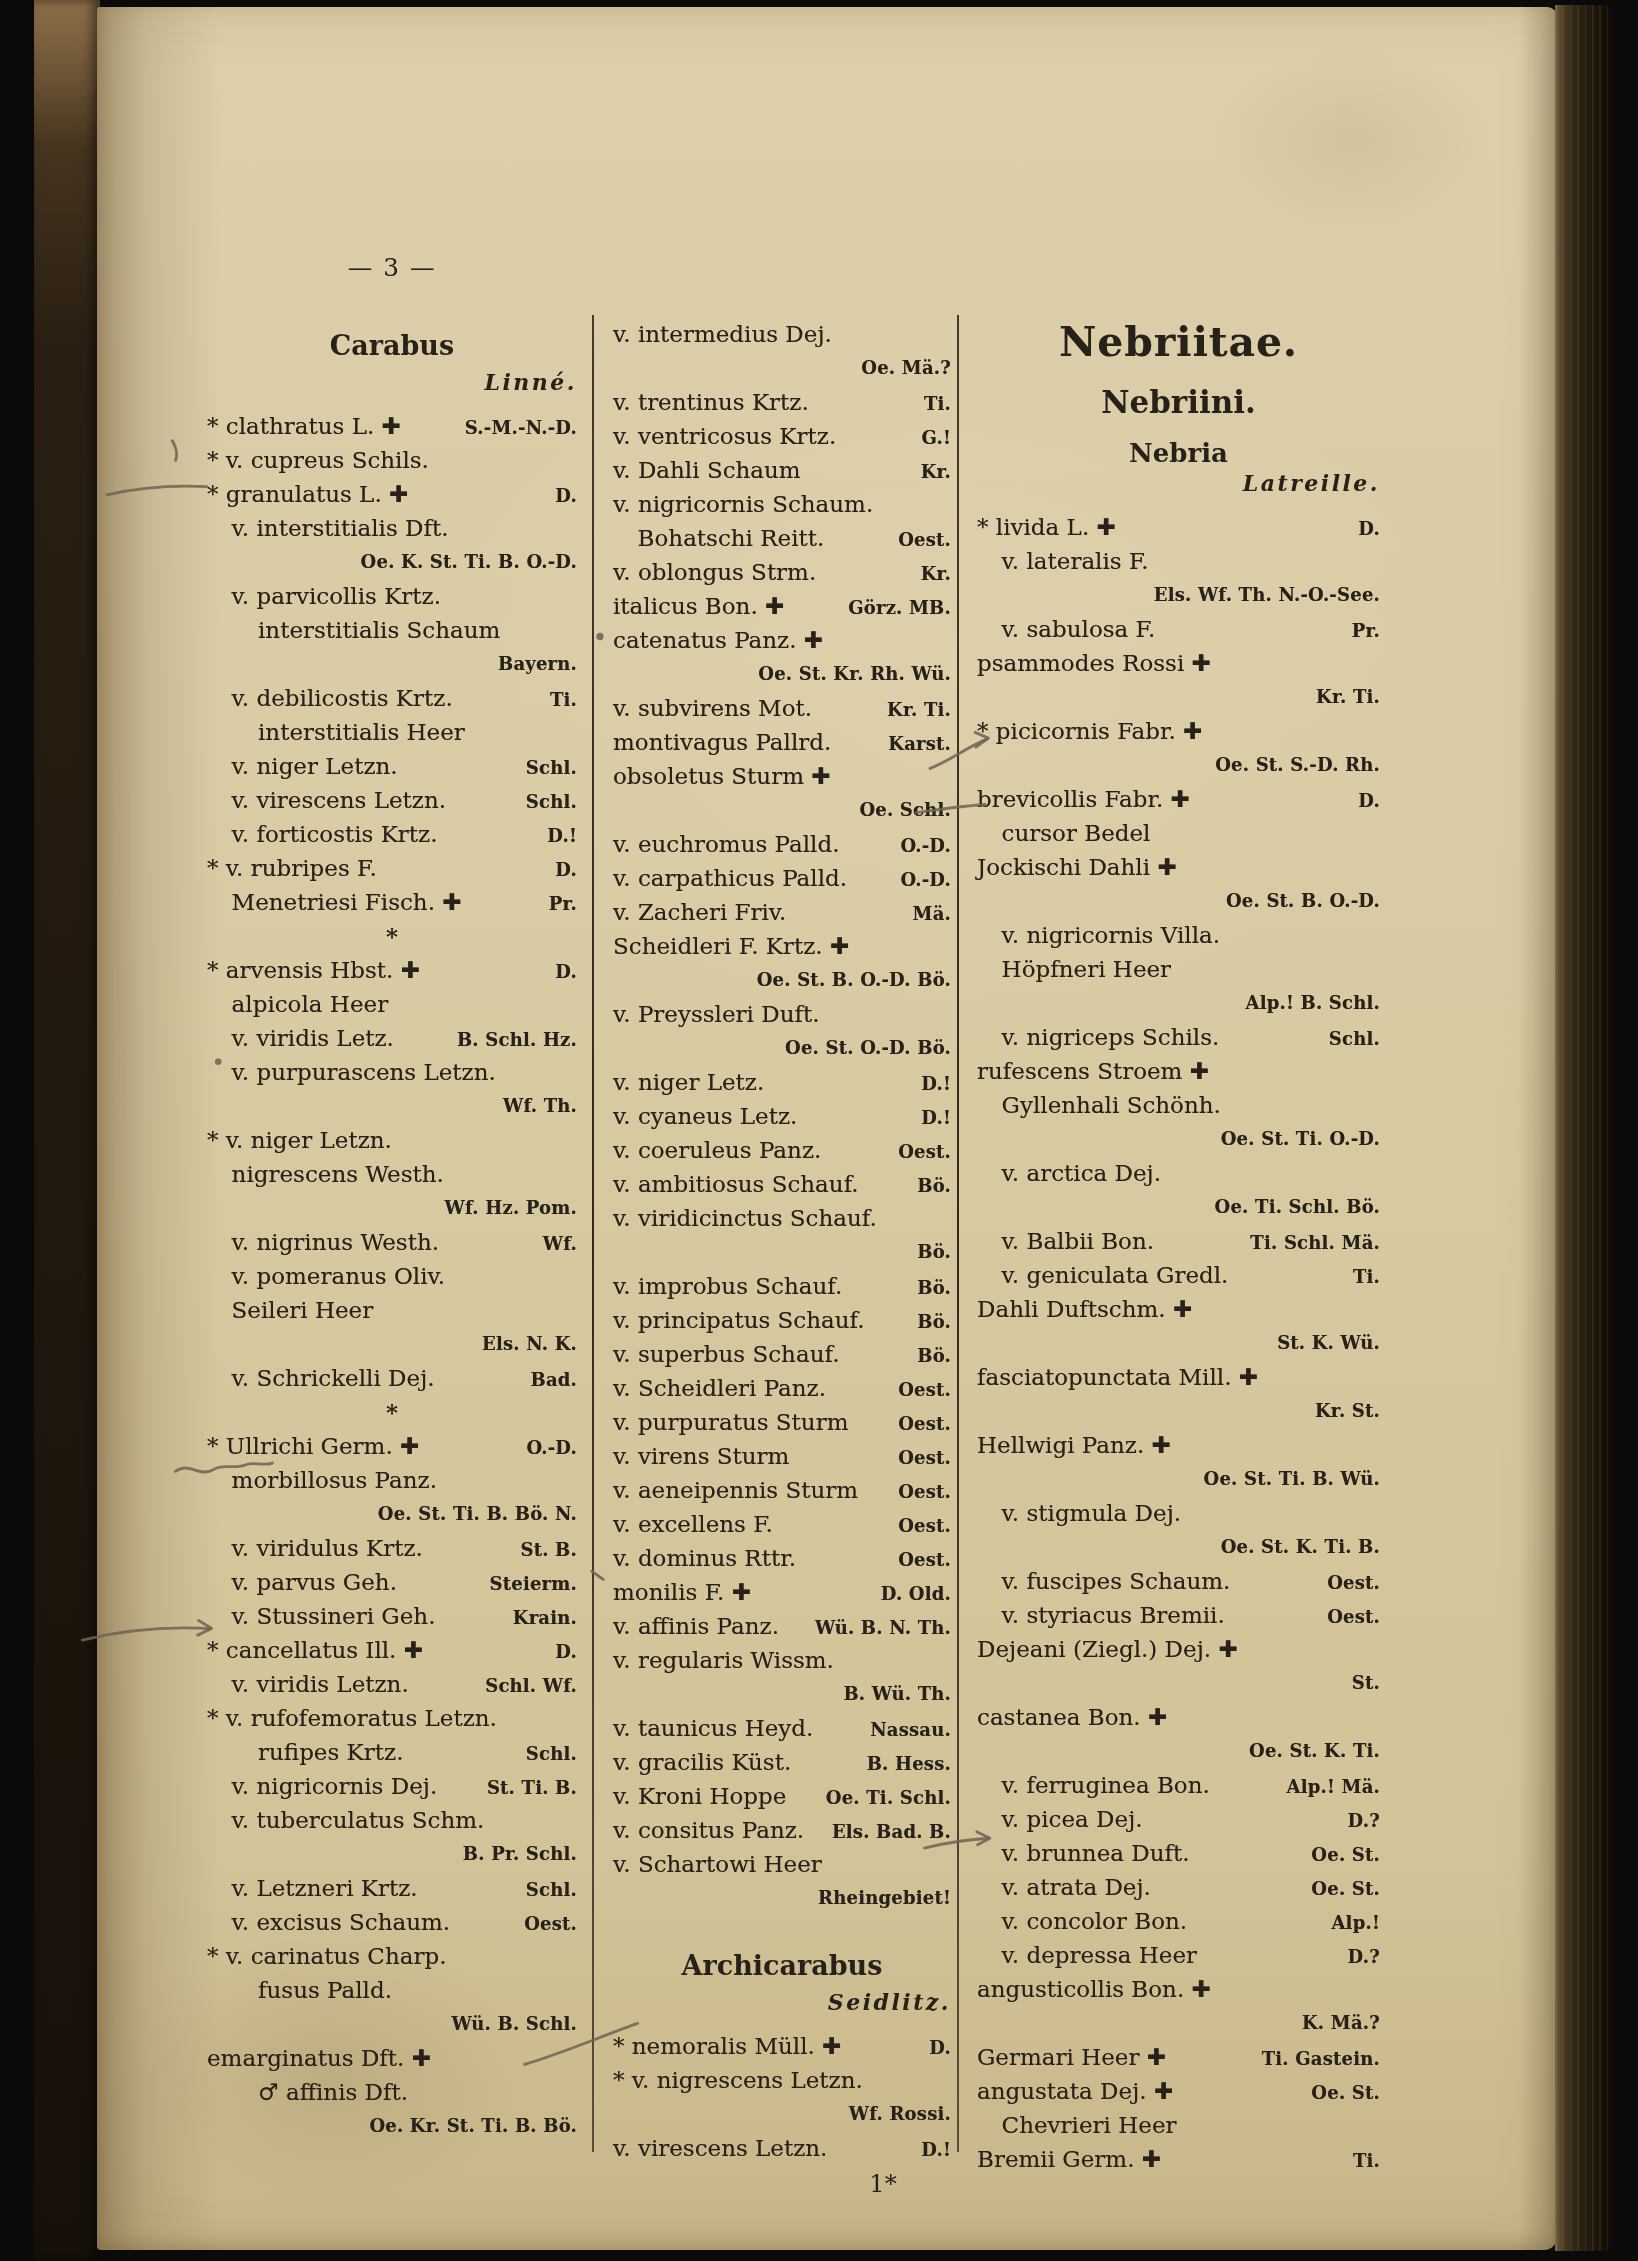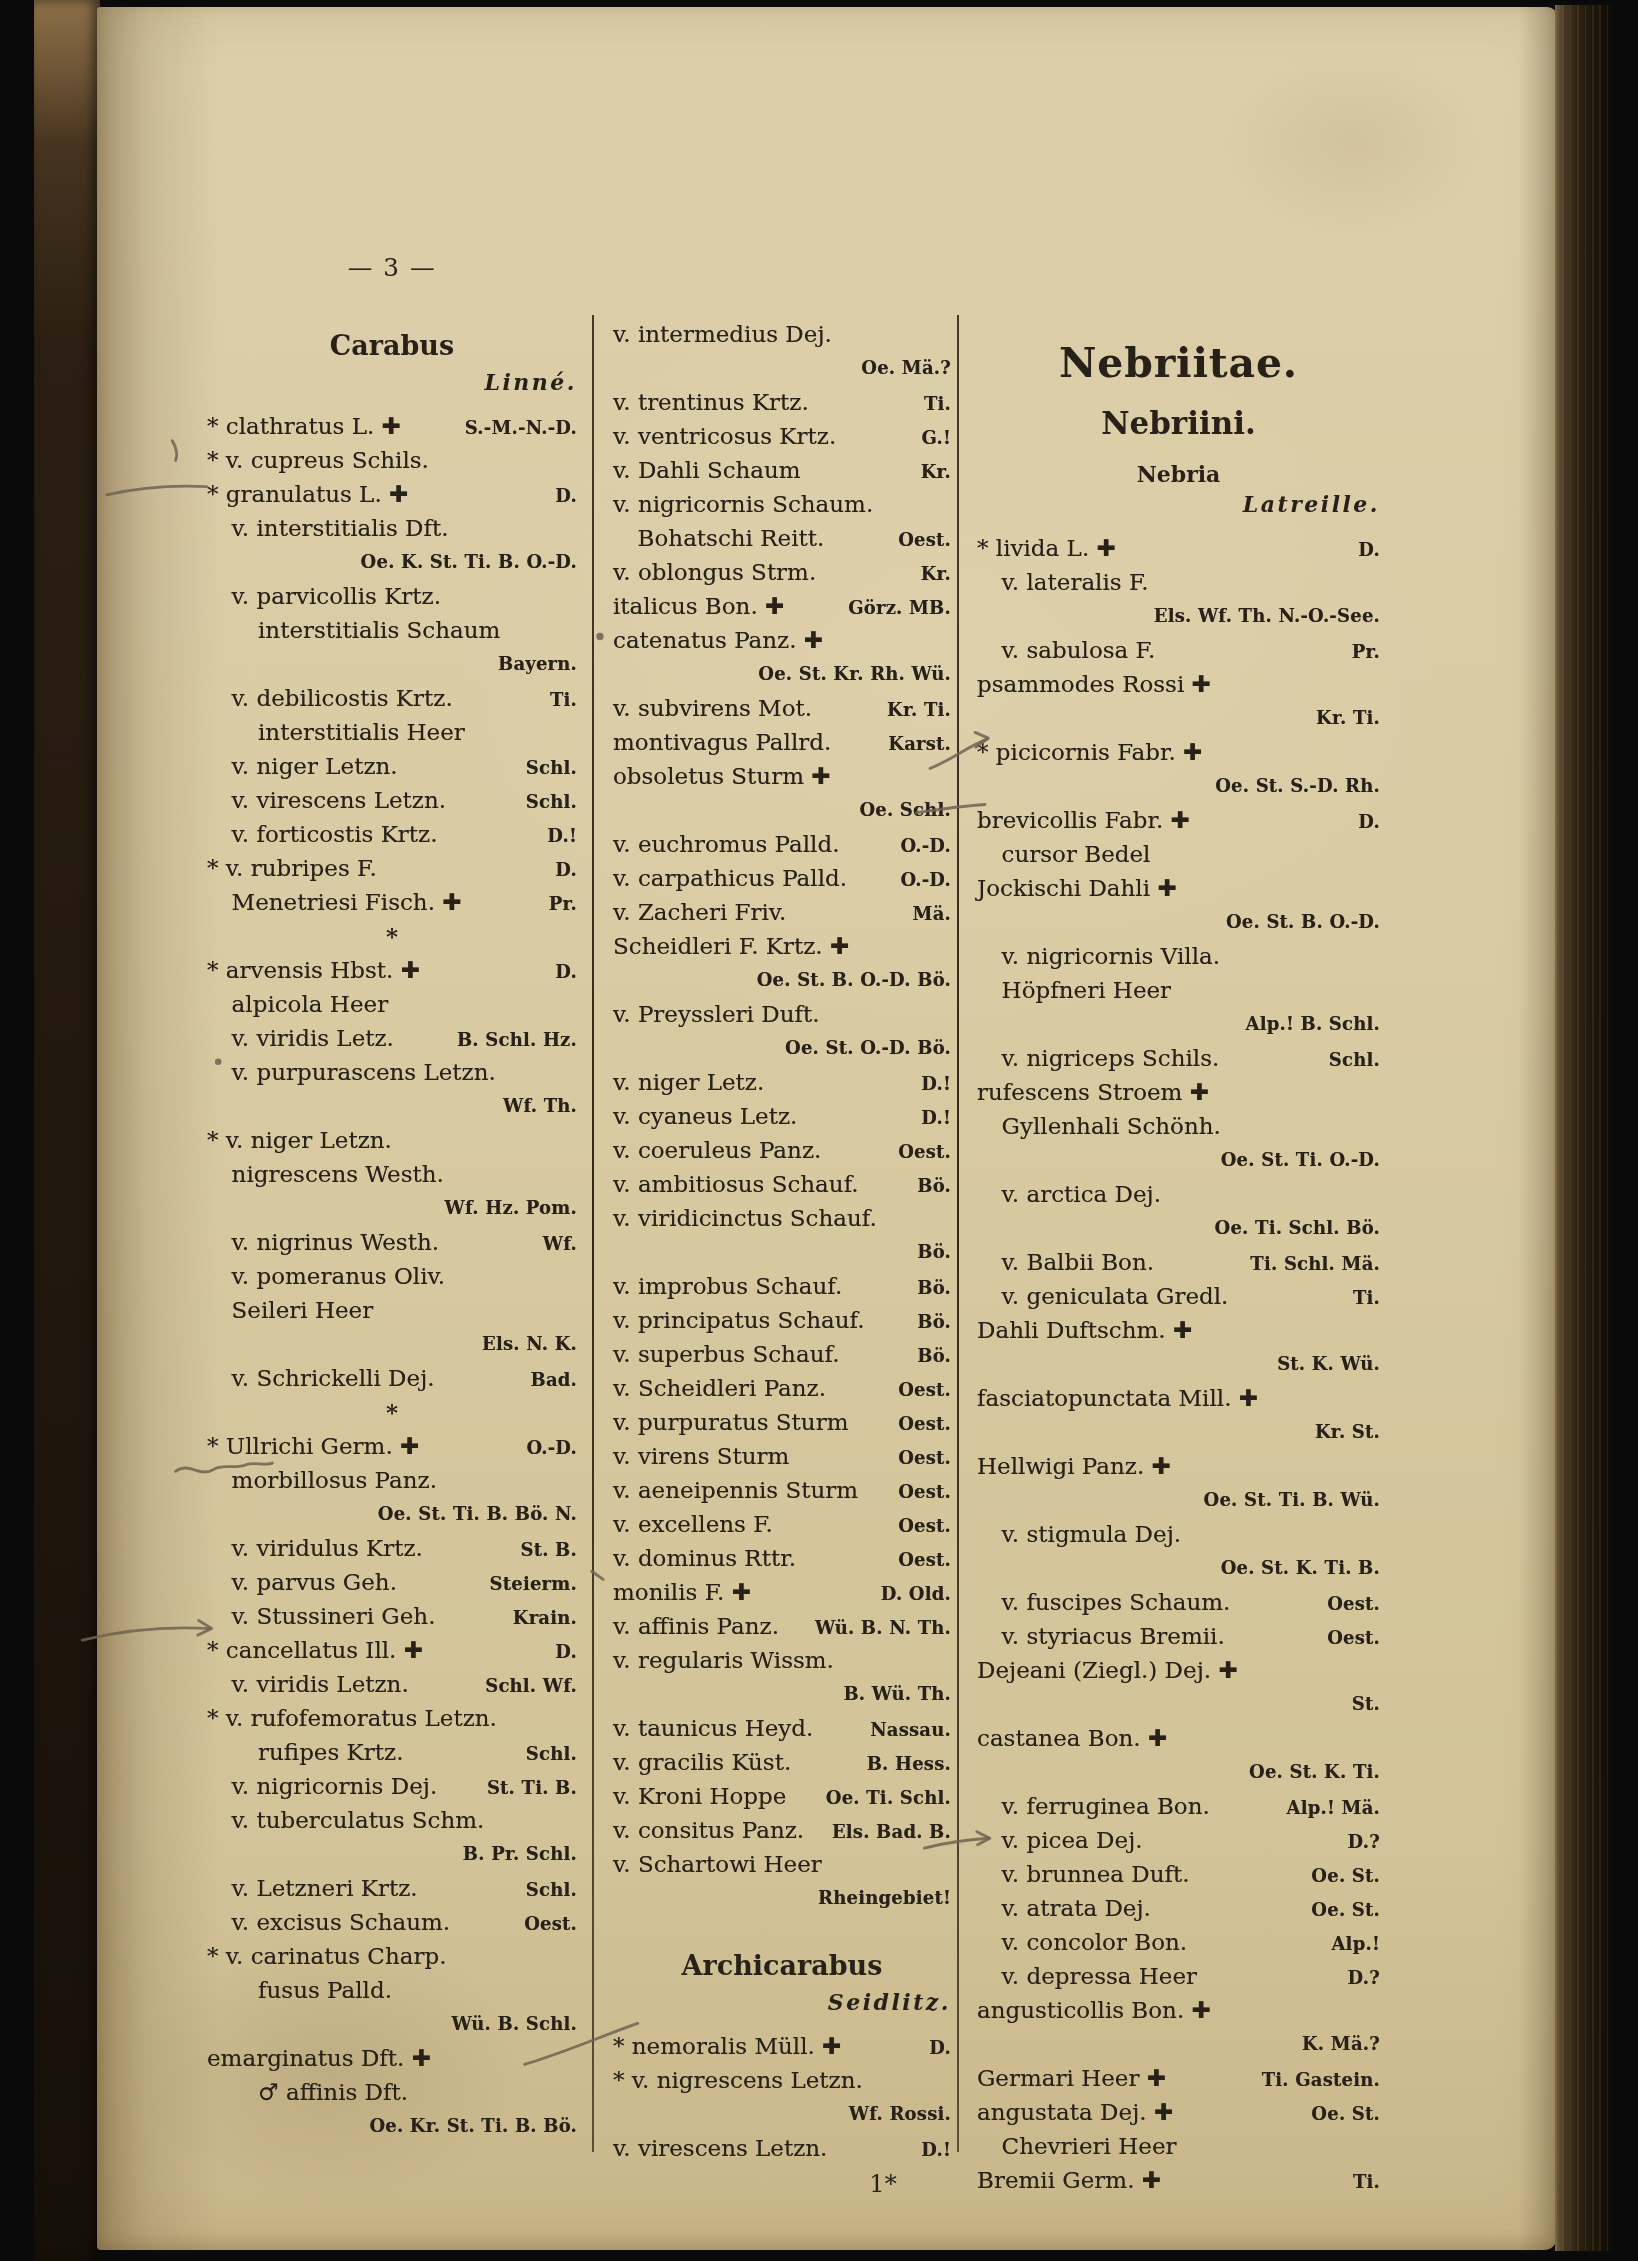--- a/index.html
+++ b/index.html
@@ -52,36 +52,36 @@
     position:absolute;left:110px;top:246px;width:370px;
     text-align:center;font-size:24.6px;letter-spacing:1.6px;
   }
   .footer-signature{
     position:absolute;left:737px;top:2163px;width:98px;
     text-align:center;font-size:24px;
   }
   .col{position:absolute;}
   .col-1{left:110px;top:318px;width:370px;}
   .col-2{left:516px;top:310px;width:338px;}
-  .col-3{left:880px;top:329px;width:403px;}
+  .col-3{left:880px;top:308px;width:403px;}
   .vrule{
     position:absolute;top:308px;width:1.6px;height:1837px;
     background:linear-gradient(180deg,rgba(40,32,22,0.85),rgba(40,32,22,0.95) 50%,rgba(40,32,22,0.7));
   }
   .vrule-1{left:495px;}
   .vrule-2{left:860px;}
   
   .heading{
     font-weight:bold;text-align:center;
     font-size:27px;line-height:33px;margin:34px 0 8.2px;
   }
   .col > .heading:first-child{margin-top:4px;}
   .heading.xl{font-size:41px;line-height:46px;letter-spacing:0.8px;margin:0 0 19.7px;}
   .heading.lg{font-size:31px;line-height:36px;margin:0 0 18px;}
-  .heading.md{font-size:22px;line-height:31px;margin:0 0 1.6px;}
+  .heading.md{font-size:26px;line-height:31px;margin:0 0 1.6px;}
   .author{
     font-style:italic;text-align:right;
     font-size:22px;line-height:24.6px;letter-spacing:2.5px;margin:0 0 14.7px;font-weight:bold;
   }
   .star-separator{
     text-align:center;font-size:23px;font-weight:bold;
     height:34px;line-height:34px;
   }
   .line{
     display:flex;align-items:baseline;

